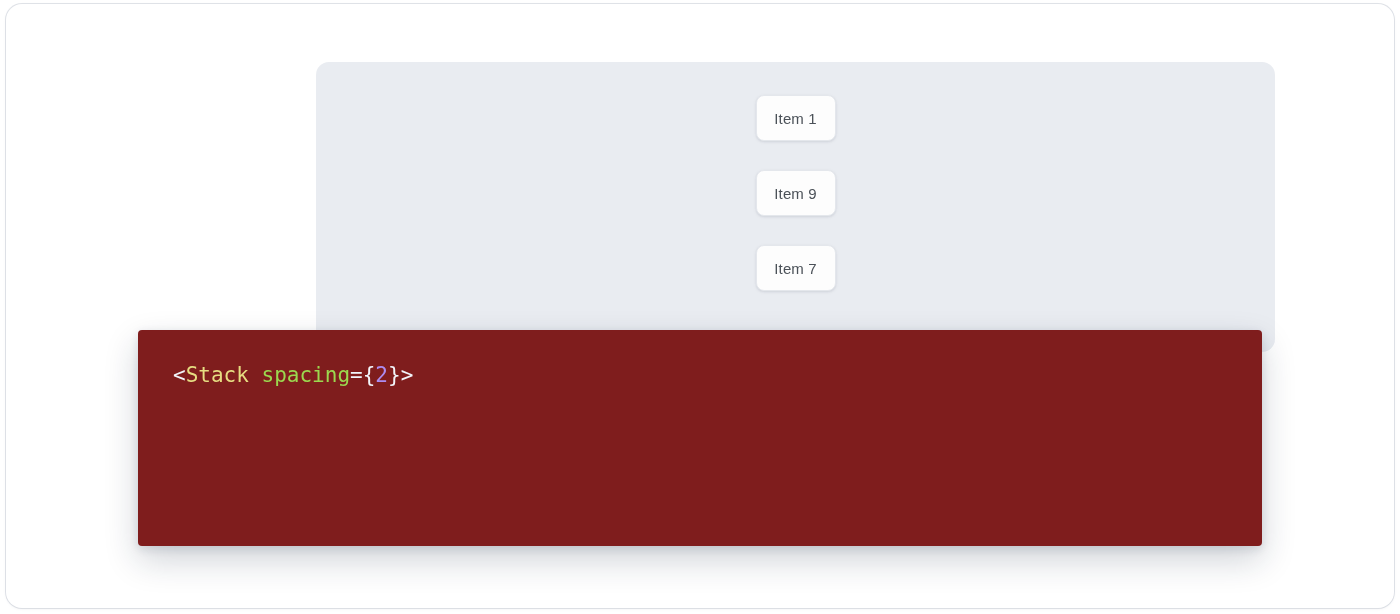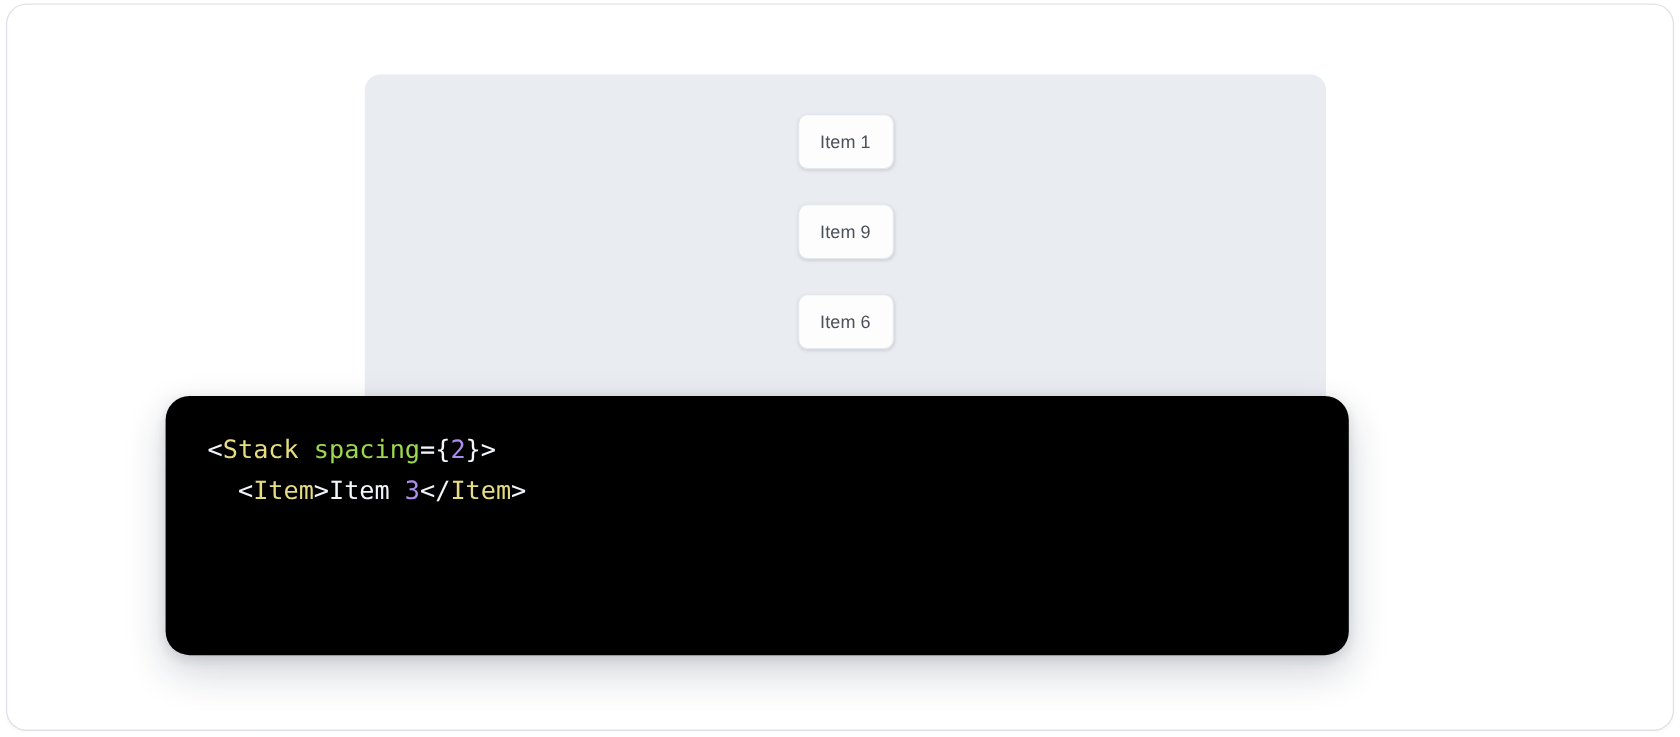--- a/index.html
+++ b/index.html
@@ -32,23 +32,23 @@
     background: #ffffff;
     border-radius: 16px;
     box-shadow: 0 0 0 1px rgba(198, 204, 214, 0.55),
                 0 1px 3px rgba(100, 110, 130, 0.10);
     overflow: hidden;
   }
 
   
   .preview-panel {
     position: absolute;
-    left: 298px;
+    left: 310px;
     top: 58px;
-    width: 801px;
+    width: 959px;
     height: 290px;
     background: #e9ecf1;
     border-radius: 13px;
   }
 
   .stack {
     position: absolute;
     left: 0;
     top: 33px;
     width: 100%;
@@ -73,24 +73,24 @@
     letter-spacing: 0.1px;
     box-shadow: 0 1px 2px rgba(30, 40, 60, 0.08),
                 0 1px 4px rgba(30, 40, 60, 0.05);
   }
 
   
   .code-card {
     position: absolute;
     left: 132px;
     top: 326px;
-    width: 986px;
+    width: 1124px;
     height: 216px;
-    background: #000000;
-    border-radius: 20px;
+    background: #7f1d1d;
+    border-radius: 4px;
     box-shadow: 0 14px 34px rgba(20, 34, 60, 0.20),
                 0 3px 10px rgba(20, 34, 60, 0.12);
     overflow: hidden;
   }
 
   .code-body {
     position: absolute;
     left: 35px;
     top: 29px;
     right: 18px;
@@ -118,25 +118,24 @@
 
     <div class="preview-panel">
       <div class="stack" id="stack-container" style="gap: 29px;">
           <div class="stack-item">
             <span>Item 1</span>
           </div>
           <div class="stack-item">
             <span>Item 9</span>
           </div>
           <div class="stack-item">
-            <span>Item 6</span>
+            <span>Item 7</span>
           </div>
         </div>
     </div>
 
     <div class="code-card">
       <div class="code-body" id="code-block"><span class="code-line"><span class="tok-punct">&lt;</span><span class="tok-tag">Stack</span><span class="tok-punct"> </span><span class="tok-attr">spacing</span><span class="tok-punct">={</span><span class="tok-num">2</span><span class="tok-punct">}&gt;</span>
-</span><span class="code-line"><span class="tok-punct">  &lt;</span><span class="tok-tag">Item</span><span class="tok-punct">&gt;</span><span class="tok-text">Item </span><span class="tok-num">3</span><span class="tok-punct">&lt;/</span><span class="tok-tag">Item</span><span class="tok-punct">&gt;</span>
 </span></div>
     </div>
 
   </div>
 </div>
 
 </body></html>

